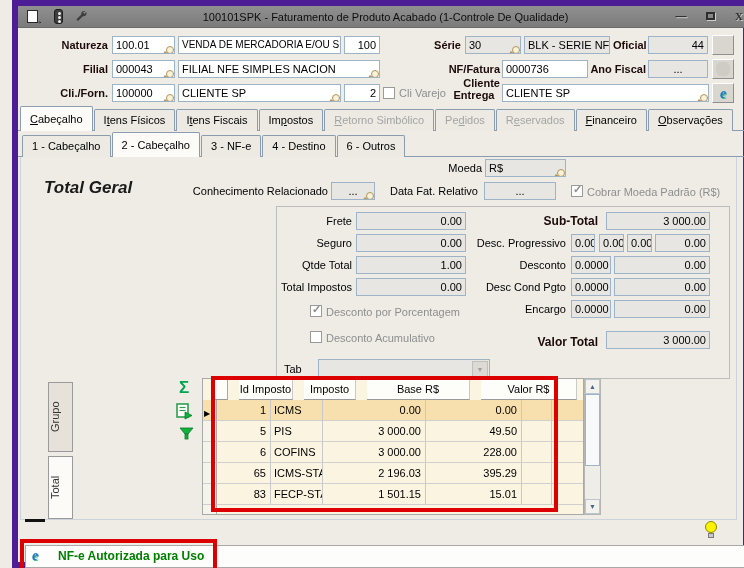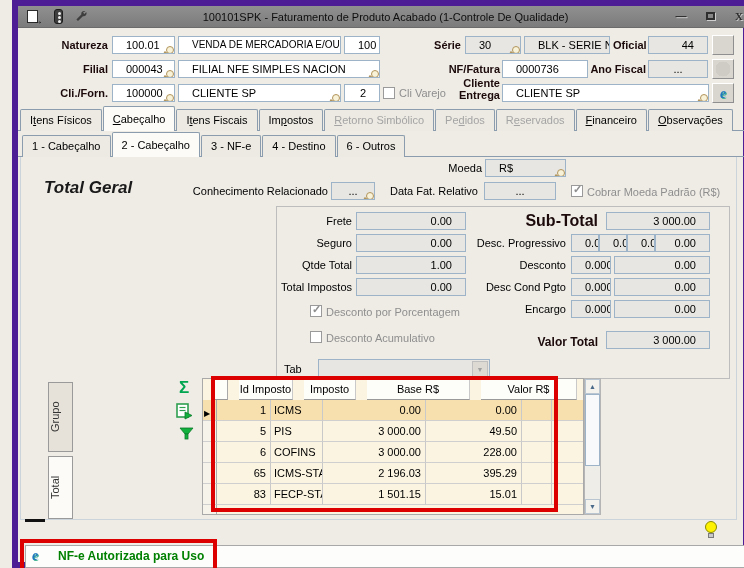--- a/index.html
+++ b/index.html
@@ -24,21 +24,21 @@
   .ico-min::before{content:"\2014";}
   .ico-close::before{content:"X";font-family:"Liberation Serif",serif;}
   .maxbox{display:inline-block;width:9px;height:8px;border:2px solid #2E2E2E;box-shadow:1px 1px 0 #CFCFCF;margin-top:3px;}
 
   
   .lbl{position:absolute;height:18px;line-height:18px;font-size:11px;font-weight:bold;
     color:#1C0A0A;text-align:right;white-space:nowrap;}
   .lbl.plain{font-weight:normal;color:#000;}
   .lbl.gray{font-weight:normal;color:#8E8E8E;}
   .fld{position:absolute;height:18px;background:#FFF;border:1px solid #9DB4C8;font-size:11px;
-    line-height:16px;padding:0 13px;white-space:nowrap;overflow:hidden;color:#000;}
+    line-height:16px;padding:0 3px;white-space:nowrap;overflow:hidden;color:#000;}
   .fld.ro{background:#E7E6E2;}
   .fld.num{text-align:right;}
   .fld.ctr{text-align:center;}
   .fld.small{font-size:10px;}
   .lu{position:absolute;right:0;bottom:-1px;width:8px;height:8px;border:1px solid #B1945C;
     border-radius:50%;background:#F8F2D8;}
   .lu::after{content:"";position:absolute;left:-3px;top:5px;width:4px;height:1.5px;background:#B1945C;transform:rotate(35deg);}
   .sqbtn{position:absolute;width:22px;height:20px;background:#D9D6CF;border:1px solid #8F8F8F;
     border-top-color:#FFF;border-left-color:#FFF;cursor:pointer;}
   .sqbtn.dotted{background:radial-gradient(circle at 50% 50%,#CFCCC5 55%,#D9D6CF 56%);}
@@ -177,28 +177,28 @@
     <span class="fld ro num" style="left:630px;top:30px;width:60px;">44</span>
     <span class="sqbtn" style="left:694px;top:29px;"></span>
 
     <span class="lbl" style="left:380px;top:54px;width:102px;">NF/Fatura</span>
     <span class="fld" style="left:484px;top:54px;width:86px;">0000736</span>
     <span class="lbl" style="left:572px;top:54px;width:56px;">Ano Fiscal</span>
     <span class="fld ro ctr" style="left:630px;top:54px;width:60px;">...</span>
     <span class="sqbtn dotted" style="left:694px;top:53px;"></span>
 
     <span class="lbl" style="left:430px;top:72px;width:52px;line-height:11px;">Cliente</span>
-    <span class="lbl" style="left:430px;top:84px;width:52px;line-height:11px;">Entrega</span>
+    <span class="lbl" style="left:430px;top:84px;width:52px;line-height:11px;text-align:center;">Entrega</span>
     <span class="fld" style="left:484px;top:78px;width:207px;">CLIENTE SP<i class="lu"></i></span>
     <span class="sqbtn" style="left:694px;top:77px;text-align:center;"><span class="nfe-e">e</span></span>
 
     <div class="tabline" style="top:124px;"></div>
     <div class="tabrow" style="left:2px;top:100px;height:25px;z-index:2;">
+      <span class="tab active"><u>C</u>abeçalho</span>
       <span class="tab">I<u>t</u>ens Físicos</span>
-      <span class="tab active"><u>C</u>abeçalho</span>
       <span class="tab">I<u>t</u>ens Fiscais</span>
       <span class="tab">Im<u>p</u>ostos</span>
       <span class="tab disabled"><u>R</u>etorno Simbólico</span>
       <span class="tab disabled">Pe<u>d</u>idos</span>
       <span class="tab disabled">R<u>e</u>servados</span>
       <span class="tab"><u>F</u>inanceiro</span>
       <span class="tab"><u>O</u>bservações</span>
     </div>
 
     <div class="tabline" style="top:150px;"></div>
@@ -228,21 +228,21 @@
 
     <span class="lbl plain" style="left:262px;top:206px;width:72px;">Frete</span>
     <span class="fld ro num" style="left:338px;top:206px;width:110px;">0.00</span>
     <span class="lbl plain" style="left:262px;top:228px;width:72px;">Seguro</span>
     <span class="fld ro num" style="left:338px;top:228px;width:110px;">0.00</span>
     <span class="lbl plain" style="left:262px;top:250px;width:72px;">Qtde Total</span>
     <span class="fld ro num" style="left:338px;top:250px;width:110px;">1.00</span>
     <span class="lbl plain" style="left:255px;top:272px;width:79px;">Total Impostos</span>
     <span class="fld ro num" style="left:338px;top:272px;width:110px;">0.00</span>
 
-    <span class="lbl" style="left:500px;top:206px;width:80px;font-size:16px;">Sub-Total</span>
+    <span class="lbl" style="left:500px;top:206px;width:80px;font-size:12px;">Sub-Total</span>
     <span class="fld ro num" style="left:588px;top:206px;width:104px;">3 000.00</span>
 
     <span class="lbl plain" style="left:455px;top:228px;width:93px;">Desc. Progressivo</span>
     <span class="fld ro num" style="left:553px;top:228px;width:24px;">0.00</span>
     <span class="fld ro num" style="left:581px;top:228px;width:25px;">0.00</span>
     <span class="fld ro num" style="left:609px;top:228px;width:25px;">0.00</span>
     <span class="fld ro num" style="left:637px;top:228px;width:55px;">0.00</span>
 
     <span class="lbl plain" style="left:470px;top:250px;width:78px;">Desconto</span>
     <span class="fld ro num" style="left:553px;top:250px;width:40px;">0.0000</span>

